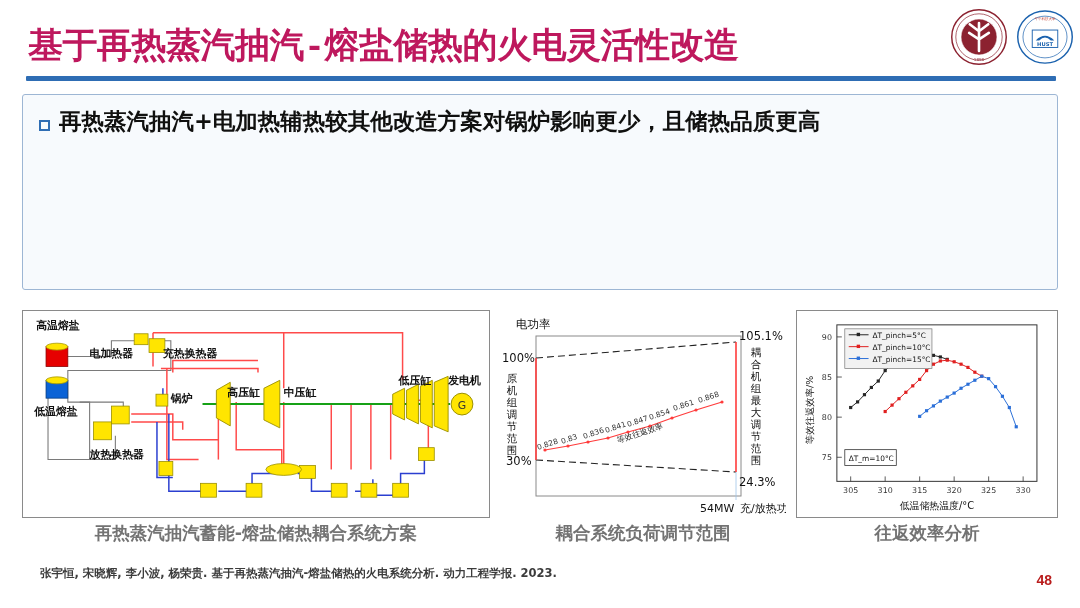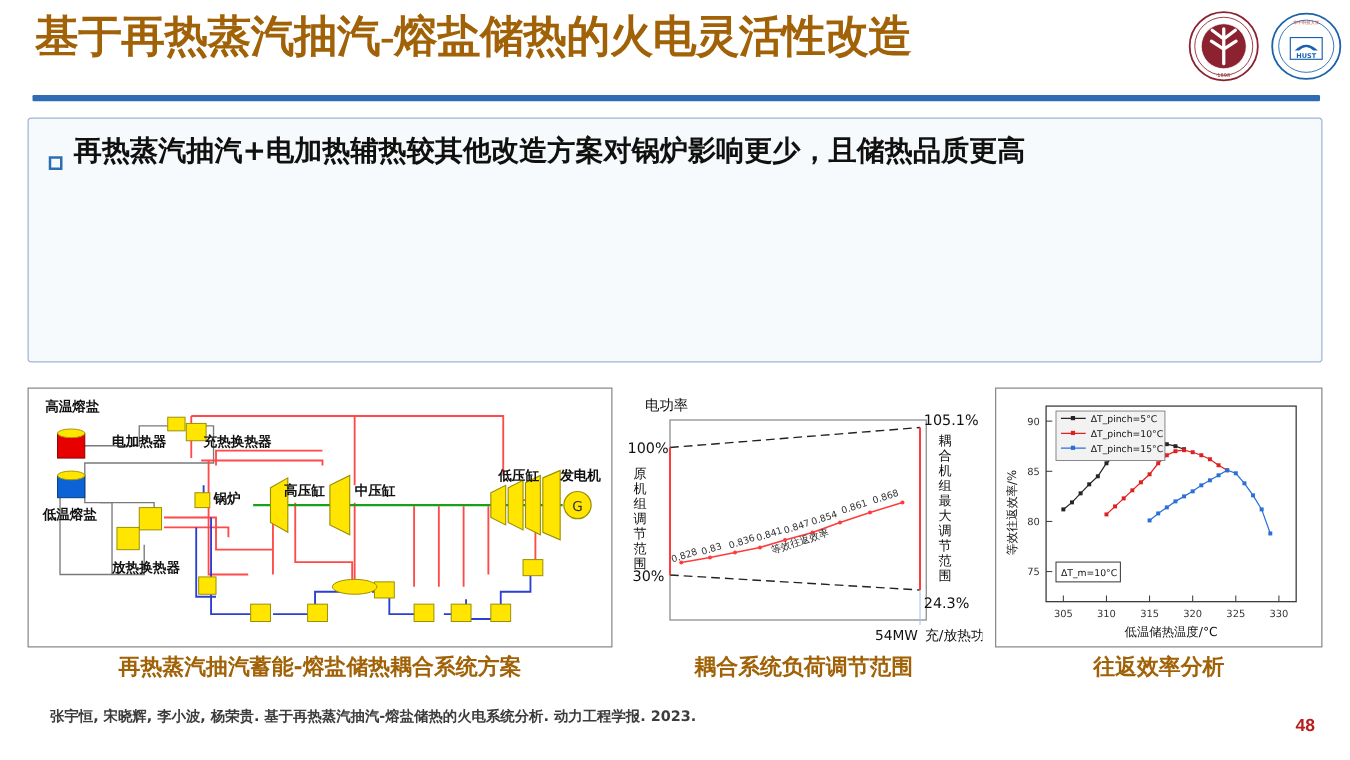--- a/index.html
+++ b/index.html
@@ -4,57 +4,57 @@
 <style>
   html,body{margin:0;padding:0;}
   body{
     width:1080px;height:608px;background:#ffffff;overflow:hidden;
     font-family:"Liberation Sans","DejaVu Sans",sans-serif;
     position:relative;
   }
   
   .title-row{position:absolute;left:0;top:6px;width:1080px;height:62px;}
   .slide-title{
-    position:absolute;left:28px;top:0;
-    font-size:35px;font-weight:bold;color:#a16207;
+    position:absolute;left:28px;top:16px;
+    font-size:35px;font-weight:bold;color:#be185d;
     letter-spacing:-0.5px;white-space:nowrap;
-    font-family:Liberation Serif, serif;
+    font-family:Liberation Mono, monospace;
   }
   .logos{position:absolute;right:6px;top:2px;display:flex;gap:8px;align-items:center;}
   .logo{width:58px;height:58px;}
   .title-rule{
     position:absolute;left:26px;top:76px;width:1030px;height:5px;
     background:#2E6DB4;border-radius:1px;
   }
   
   .bullets{
     position:absolute;left:22px;top:94px;width:1036px;height:196px;
     border:1.4px solid #9DB6D4;background:#F7FAFD;border-radius:3px;
     box-sizing:border-box;padding:12px 14px 0 14px;
   }
   .bullet{
-    display:flex;align-items:flex-end;margin-bottom:7px;
+    display:flex;align-items:center;margin-bottom:7px;
   }
   .bullet .sq{
     flex:0 0 auto;margin:7px 9px 0 2px;width:11px;height:11px;
     border:2px solid #2E6DB4;box-sizing:border-box;
   }
   .btext{
     font-size:22.5px;font-weight:bold;color:#10100F;line-height:1.30;
     font-family:"DejaVu Sans",sans-serif;
   }
   .btext .hl{color:#D01615;}
   
   .fig{position:absolute;border:1px solid #8A8A8A;background:#fff;box-sizing:border-box;}
   .fig-a{left:22px;top:310px;width:468px;height:208px;}
   .fig-b{left:500px;top:310px;width:286px;height:208px;border:none;}
   .fig-c{left:796px;top:310px;width:262px;height:208px;border:1px solid #8A8A8A;}
   .caption{
     position:absolute;top:521px;text-align:center;
-    font-size:17.5px;font-weight:bold;color:#a16207;
+    font-size:17.5px;font-weight:bold;color:#737373;
     font-family:"DejaVu Sans",sans-serif;
   }
   .cap-a{left:22px;width:468px;}
   .cap-b{left:500px;width:286px;}
   .cap-c{left:796px;width:262px;}
   
   .ref{
     position:absolute;left:40px;top:566px;width:800px;
     font-size:11.5px;color:#3C3C3C;font-family:"DejaVu Sans",sans-serif;font-weight:bold;
   }

